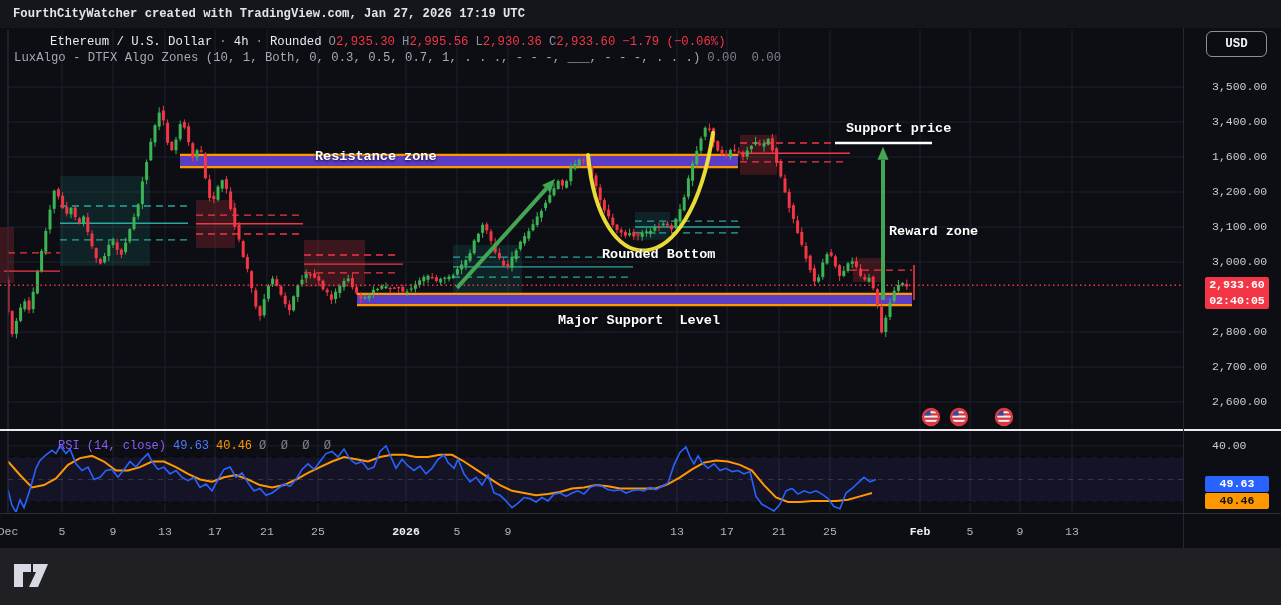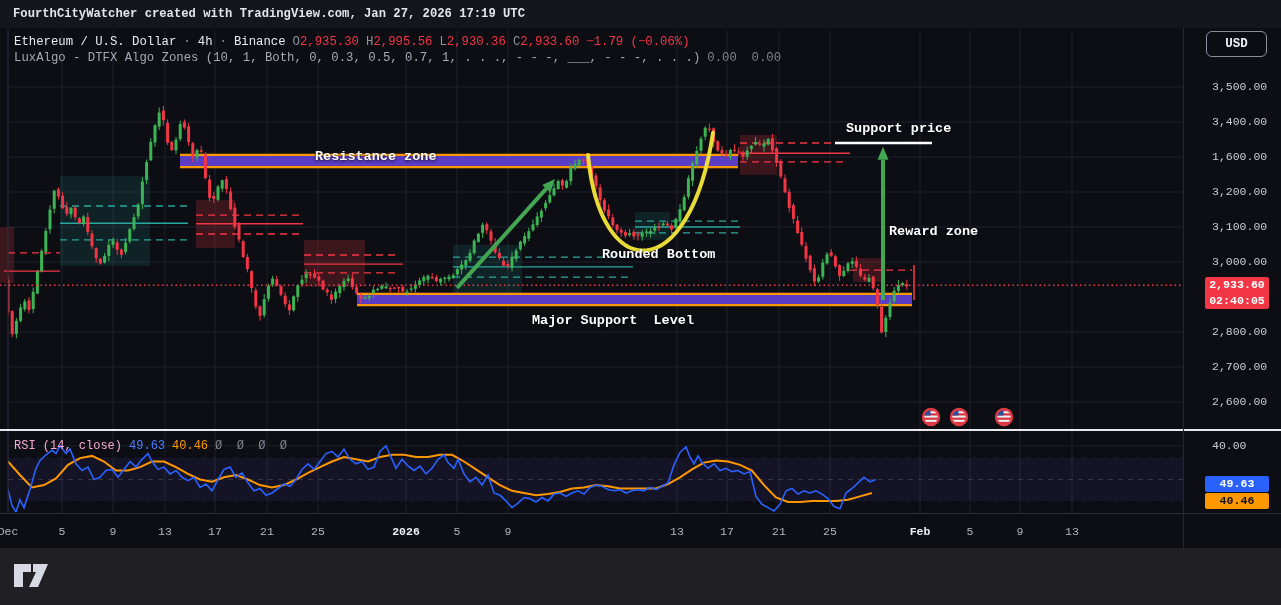--- a/index.html
+++ b/index.html
@@ -601,50 +601,50 @@
         </g>
         <circle cx="0" cy="0" r="8" fill="none" stroke="#e03a44" stroke-width="2.4"></circle>
       </g>
       <line x1="8" y1="30" x2="8" y2="513" stroke="#262b38"></line>
     </svg>
 
   <div class="top-strip">
     <span class="top-watermark">FourthCityWatcher created with TradingView.com, Jan 27, 2026 17:19 UTC</span>
   </div>
 
-  <div class="lrow" style="top:35px;">
+  <div class="lrow" style="top:35px;margin-left:36px;">
     <span class="sym">Ethereum / U.S. Dollar</span>
     <span class="dim">·</span>
     <span class="sym">4h</span>
     <span class="dim">·</span>
-    <span class="sym">Binance</span>
+    <span class="sym">Rounded</span>
     <span class="pair"><span class="dim">O</span><span class="red">2,935.30</span></span>
     <span class="pair"><span class="dim">H</span><span class="red">2,995.56</span></span>
     <span class="pair"><span class="dim">L</span><span class="red">2,930.36</span></span>
     <span class="pair"><span class="dim">C</span><span class="red">2,933.60</span></span>
     <span class="chg">−1.79 (−0.06%)</span>
   </div>
 
   <div class="lrow" style="top:51px;">
     <span class="ind">LuxAlgo - DTFX Algo Zones (10, 1, Both, 0, 0.3, 0.5, 0.7, 1, . . ., - - -, ___, - - -, . . .)</span>
     <span class="indval">0.00  0.00</span>
   </div>
 
   <div class="lrow" style="top:439px;font-size:12px;">
-    <span class="sym" style="color:#f9a8d4;">RSI (14, close)</span>
+    <span class="sym" style="color:#8b5cf6;margin-left:44px;">RSI (14, close)</span>
     <span class="rsiblue">49.63</span>
     <span class="rsiorange">40.46</span>
     <span class="indval">Ø  Ø  Ø  Ø</span>
   </div>
 
   <div class="anno" style="left:315px;top:137px;margin-top:12px;">Resistance zone</div>
   <div class="anno" style="left:846px;top:121px;">Support price</div>
   <div class="anno" style="left:889px;top:224px;">Reward zone</div>
   <div class="anno" style="left:602px;top:247px;">Rounded Bottom</div>
-  <div class="anno" style="left:532px;top:313px;">Major Support  Level</div>
+  <div class="anno" style="left:558px;top:313px;">Major Support  Level</div>
 
   <div class="white-sep"></div>
   <div class="axis-top-border"></div>
   <div class="raxis-border"></div>
 
   <div id="timeAxis">
       <div class="tick" style="left: 8px;">Dec</div>
       <div class="tick" style="left: 62px;">5</div>
       <div class="tick" style="left: 113px;">9</div>
       <div class="tick" style="left: 165px;">13</div>

